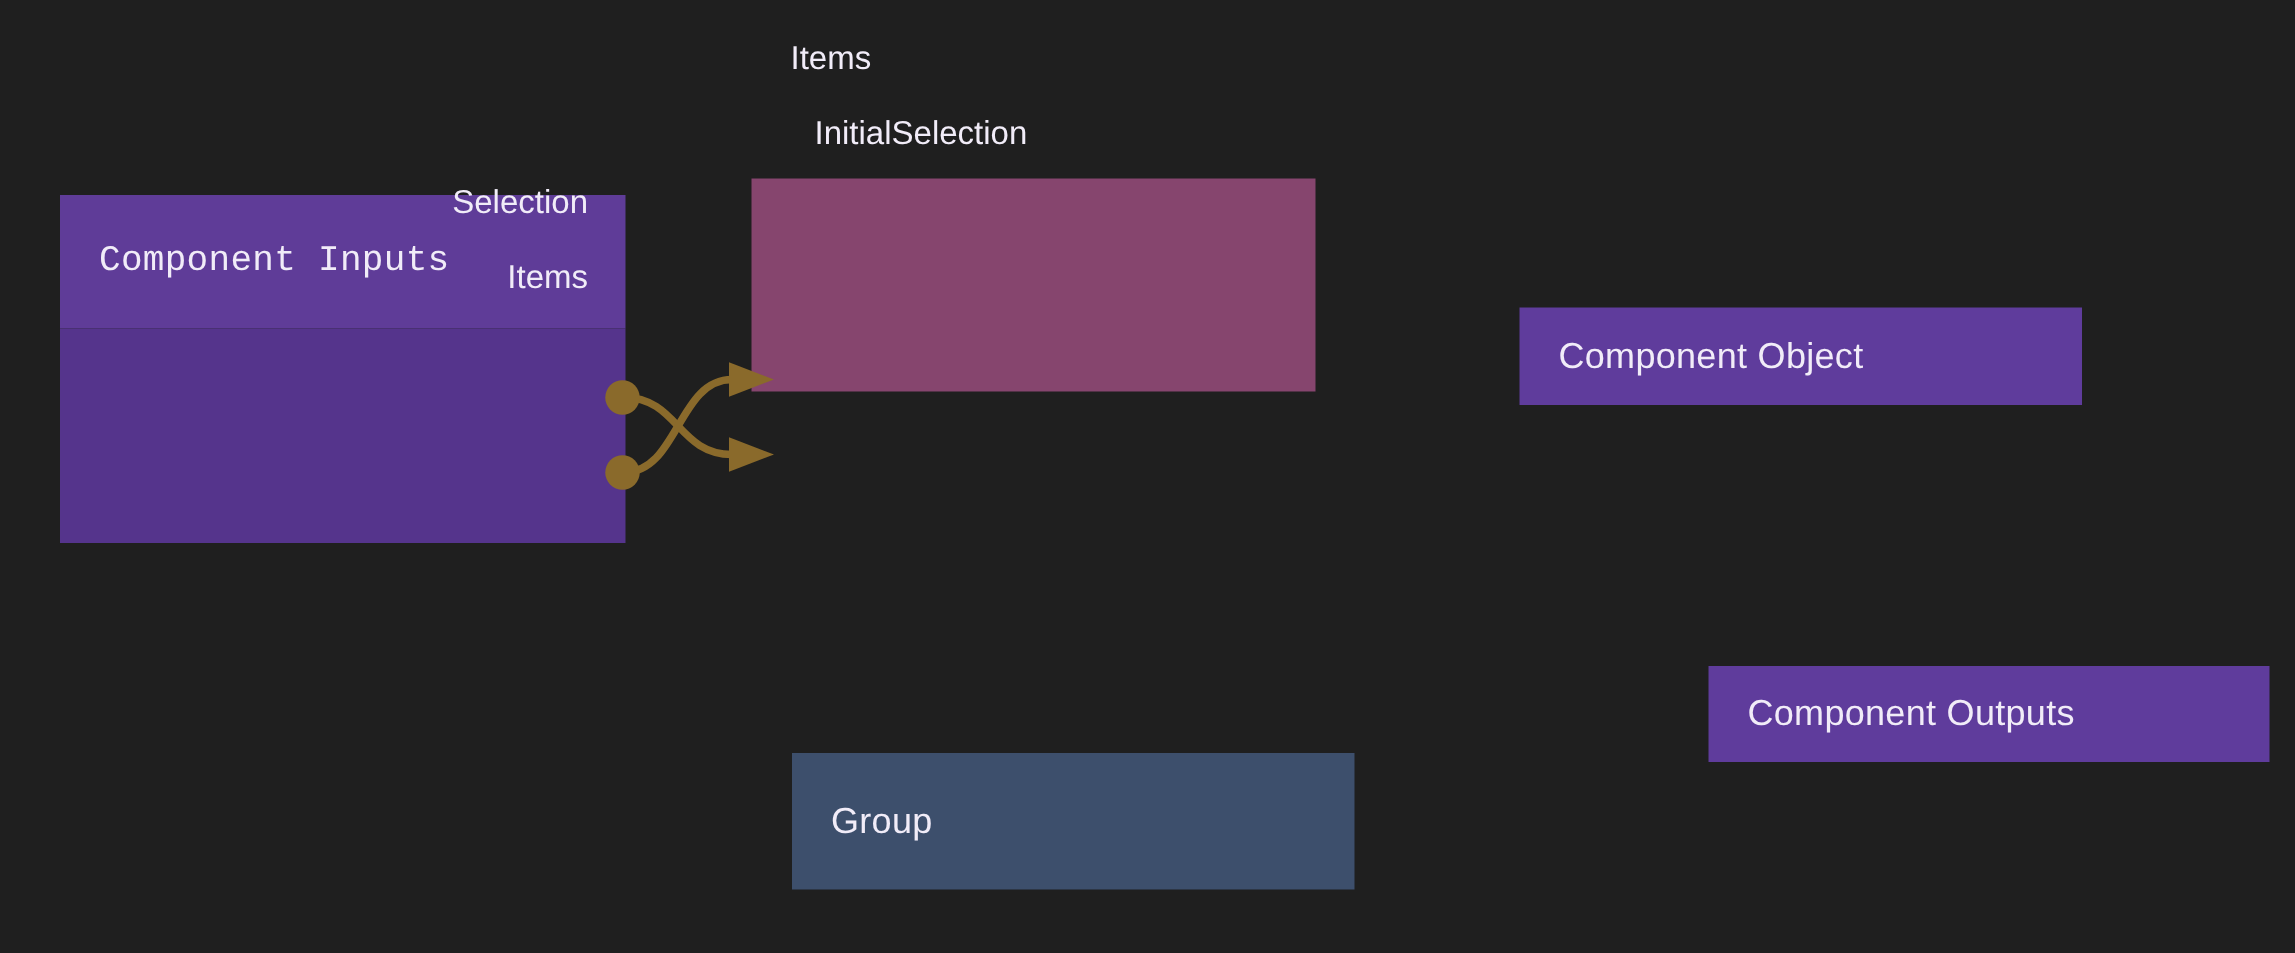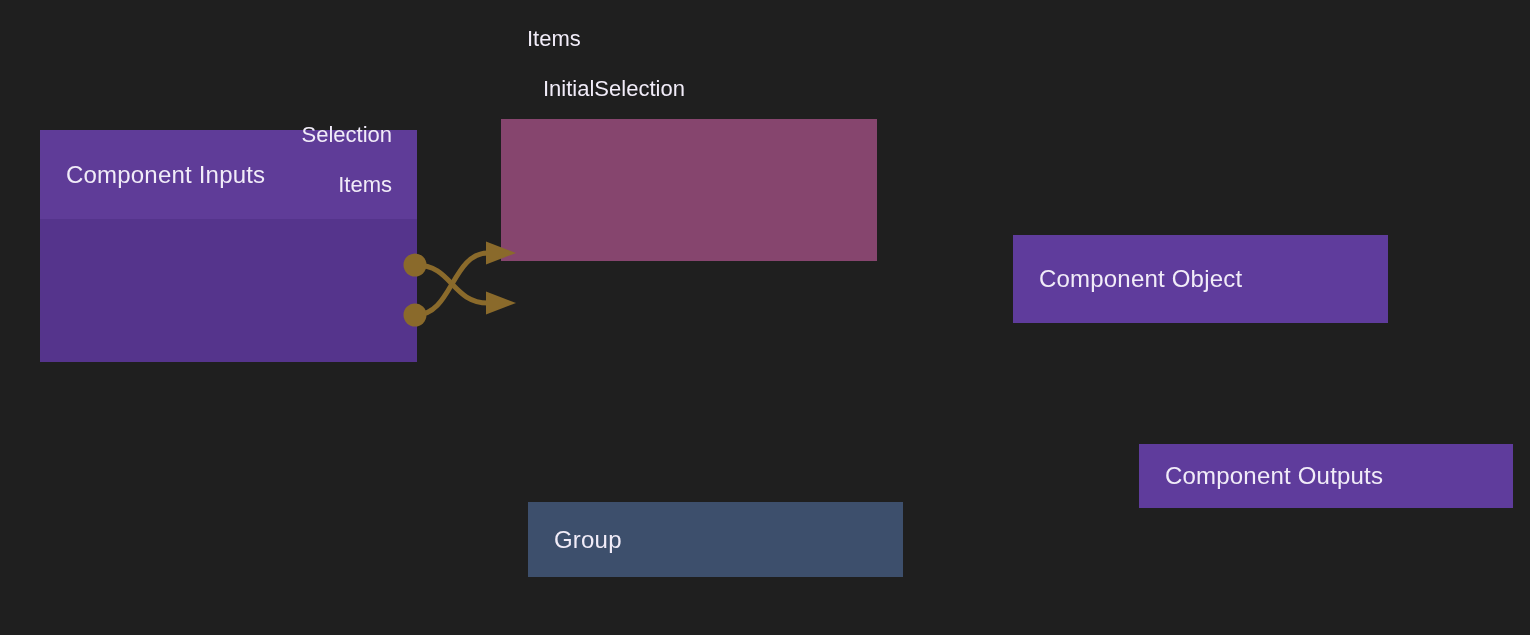--- a/index.html
+++ b/index.html
@@ -35,33 +35,33 @@
     padding:0 26px;
     font-size:24px;
     letter-spacing:0.2px;
   }
   .node .body{
     position:relative;
     width:100%;
   }
   
   .node-component-inputs{left:40px;top:130px;width:377px;height:232px;}
-  .node-component-inputs .header{background:var(--purple-header);}
+  .node-component-inputs .header{background:var(--purple-header);font-family:Liberation Mono, monospace;}
   .node-component-inputs .body{height:143px;background:var(--purple-body);}
   
   .node-script{left:501px;top:119px;width:376px;height:231px;}
   .node-script .header{background:var(--script-header);}
   .node-script .body{height:142px;background:var(--script-body);}
   
   .node-component-object{left:1013px;top:205px;width:375px;height:88px;}
-  .node-component-object .header{background:var(--purple-solid);height:88px;margin-top:30px;}
+  .node-component-object .header{background:var(--purple-solid);height:65px;}
   .node-component-outputs{left:1139px;top:444px;width:374px;height:91px;}
   .node-component-outputs .header{background:var(--purple-solid);height:64px;}
   .node-group{left:528px;top:502px;width:375px;height:91px;}
-  .node-group .header{background:var(--group-fill);height:75px;}
+  .node-group .header{background:var(--group-fill);height:91px;}
 
   .port{
     position:absolute;
     font-size:22px;
     line-height:30px;
     color:var(--text);
     white-space:nowrap;
   }
   .port.out{right:25px;text-align:left;}
   .port.in{left:26px;text-align:left;}

